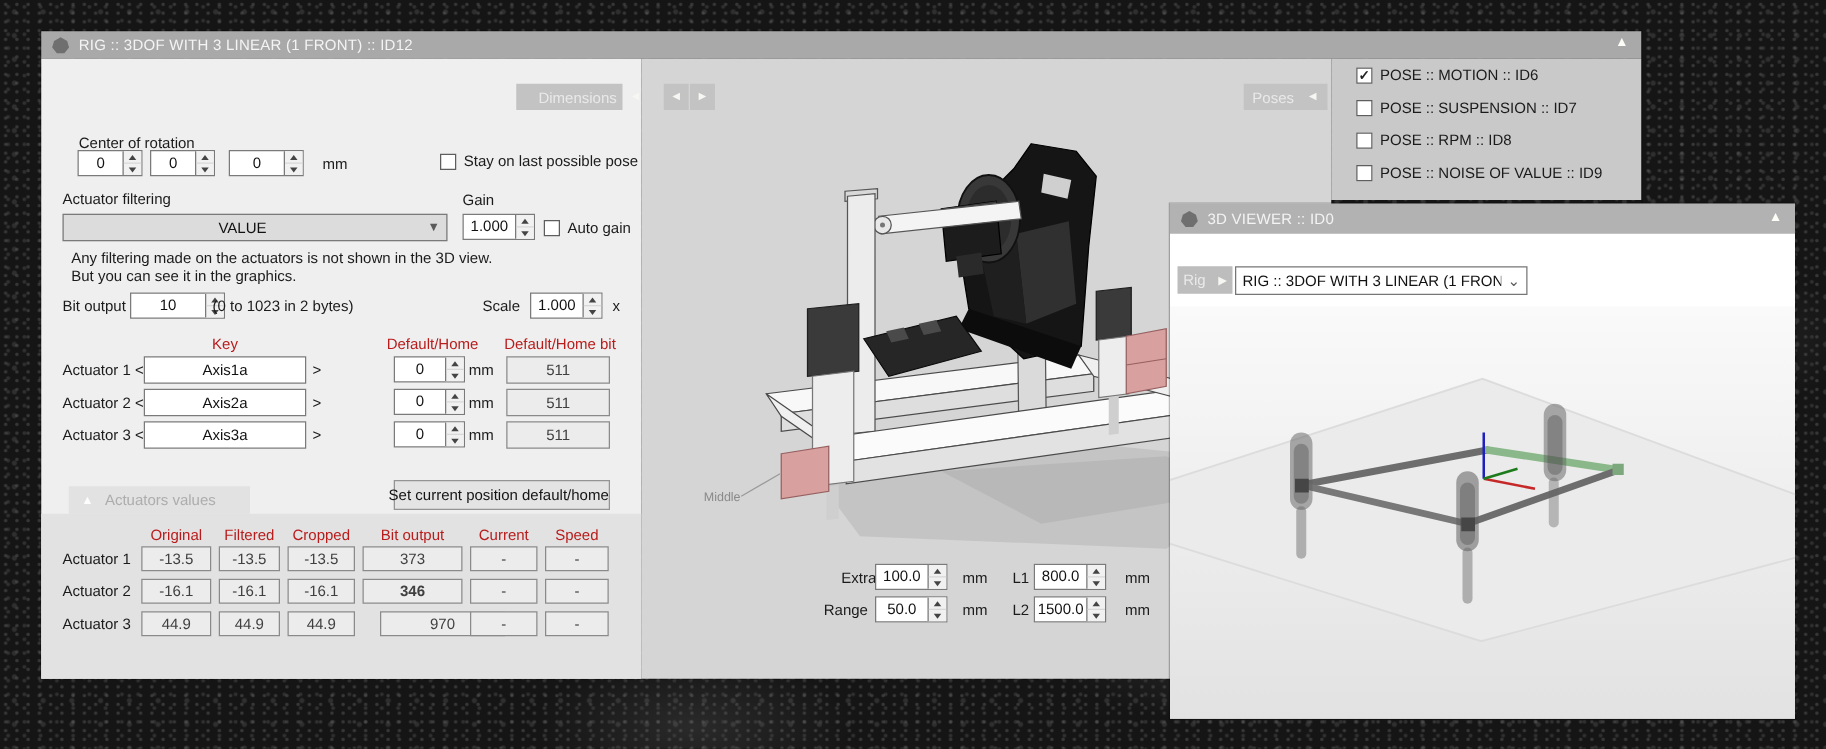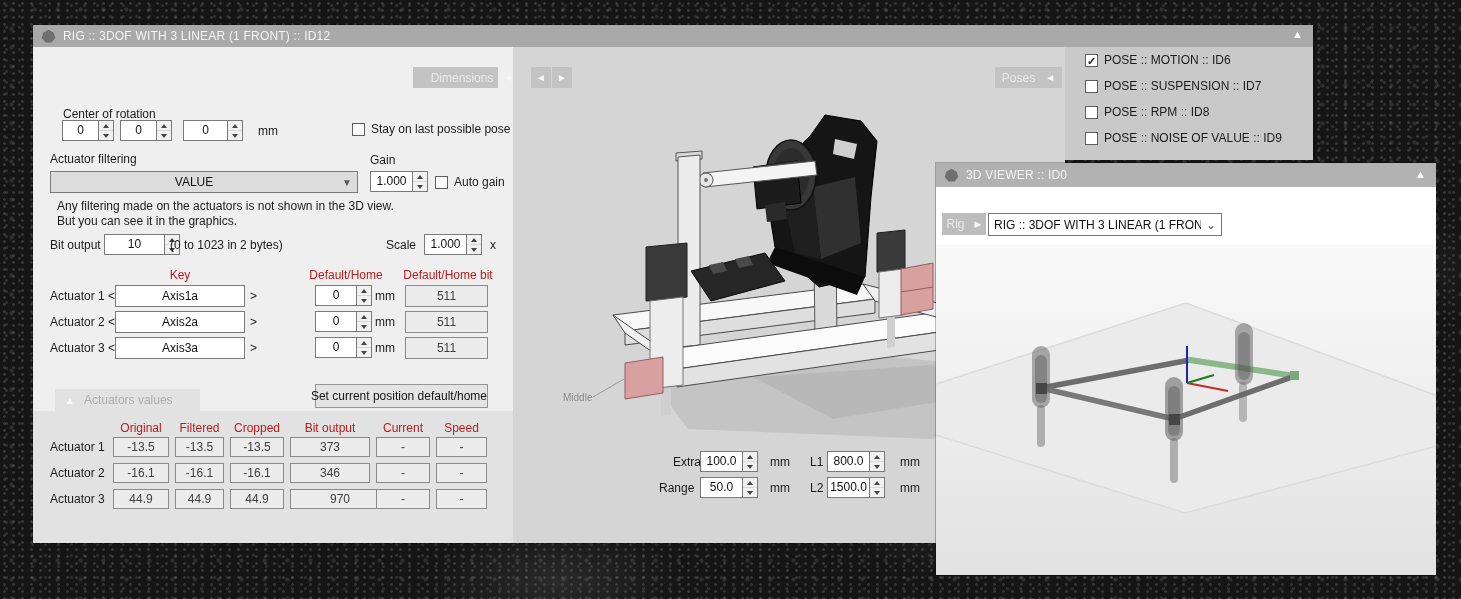--- a/index.html
+++ b/index.html
@@ -247,41 +247,41 @@
     <div class="lbl abs" style="left:17px; top:419px;">Actuator 2</div>
     <div class="rbox abs" style="left:80px;  top:416px; width:56px; height:20px;">
         <span>-16.1</span>
       </div>
     <div class="rbox abs" style="left:142px; top:416px; width:49px; height:20px;">
         <span>-16.1</span>
       </div>
     <div class="rbox abs" style="left:197px; top:416px; width:54px; height:20px;">
         <span>-16.1</span>
       </div>
-    <div class="rbox abs" style="left:257px; top:416px; width:80px; height:20px;">
+    <div class="rbox abs" style="left:257px; top:416px; width:80px; height:20px;font-weight:bold;">
         <span>346</span>
       </div>
     <div class="rbox abs" style="left:343px; top:416px; width:54px; height:20px;">
         <span>-</span>
       </div>
     <div class="rbox abs" style="left:403px; top:416px; width:51px; height:20px;">
         <span>-</span>
       </div>
 
     <div class="lbl abs" style="left:17px; top:445px;">Actuator 3</div>
     <div class="rbox abs" style="left:80px;  top:442px; width:56px; height:20px;">
         <span>44.9</span>
       </div>
     <div class="rbox abs" style="left:142px; top:442px; width:49px; height:20px;">
         <span>44.9</span>
       </div>
     <div class="rbox abs" style="left:197px; top:442px; width:54px; height:20px;">
         <span>44.9</span>
       </div>
-    <div class="rbox abs" style="left:257px; top:442px; width:100px; height:20px;">
+    <div class="rbox abs" style="left:271px; top:442px; width:100px; height:20px;">
         <span>970</span>
       </div>
     <div class="rbox abs" style="left:343px; top:442px; width:54px; height:20px;">
         <span>-</span>
       </div>
     <div class="rbox abs" style="left:403px; top:442px; width:51px; height:20px;">
         <span>-</span>
       </div>
   </div>
 

